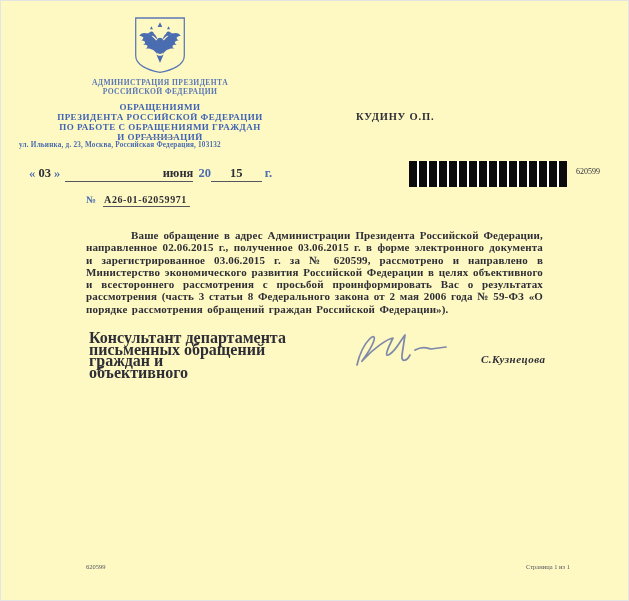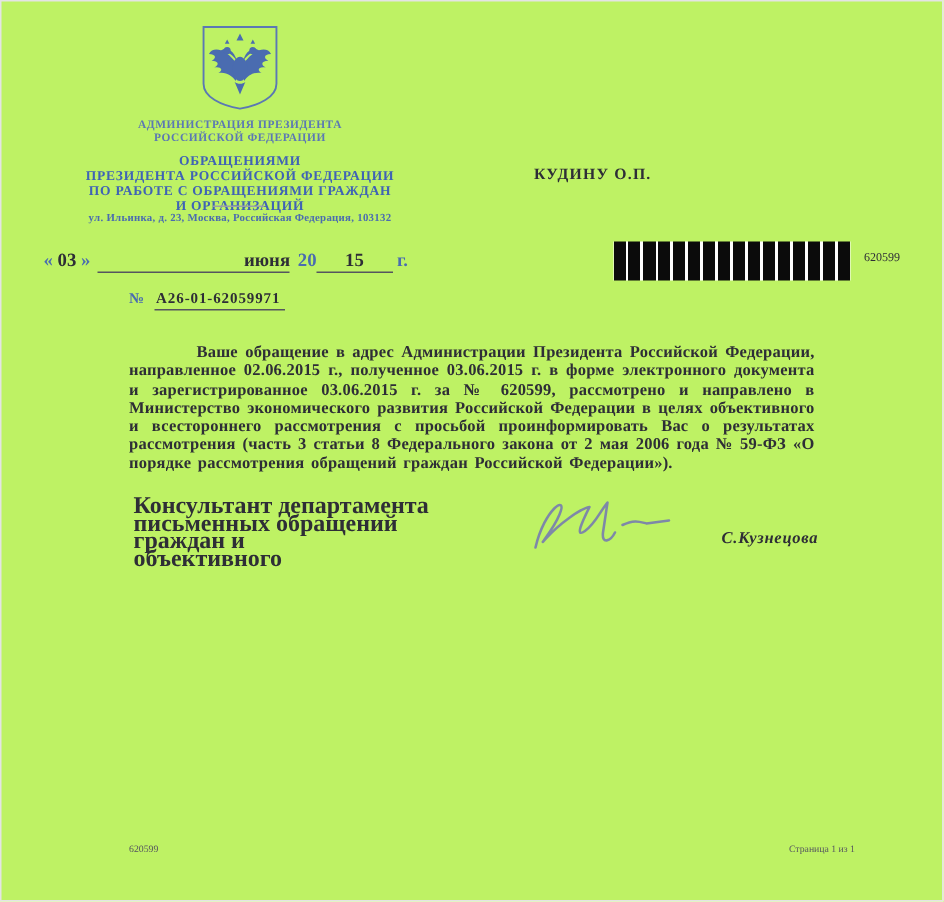--- a/index.html
+++ b/index.html
@@ -1,29 +1,29 @@
 <!DOCTYPE html>
 <html><head>
 <meta charset="utf-8">
 <style>
   html,body{margin:0;padding:0;background:#fff;}
   .page{
-    position:relative;width:627px;height:599px;background:#bef264;
+    position:relative;width:627px;height:599px;background:#fef9c3;
     border:1px solid #e4e4e4;overflow:hidden;
     font-family:"Liberation Serif", serif;color:#2e2e36;
   }
   
   .letterhead{position:absolute;left:28px;top:14px;width:262px;text-align:center;}
   .emblem{width:54px;height:60px;margin:0 auto;display:block;}
   .org-parent{margin-top:4px;font-size:7.6px;line-height:8.8px;font-weight:600;
               color:#5b78b4;letter-spacing:0.4px;}
   .org-dept{margin-top:5px;font-size:9px;line-height:10px;font-weight:700;
             color:#3f63b5;letter-spacing:0.5px;}
   .divider{position:absolute;left:141px;top:136px;width:34px;height:1px;background:#9aa0a8;}
-  .address{position:absolute;left:18px;top:140px;width:282px;text-align:center;
+  .address{position:absolute;left:18px;top:140px;width:282px;
            font-size:7.2px;color:#4a6cb0;font-weight:600;letter-spacing:0.2px;}
   
   .recipient{position:absolute;left:355px;top:110px;font-size:10.5px;font-weight:600;
              letter-spacing:0.8px;color:#2e2e36;}
   .barcode{position:absolute;left:408px;top:160px;width:158px;height:26px;
            background:repeating-linear-gradient(90deg,#0b0b0b 0 8px,#ffffff 8px 10px);}
   .barcode-number{position:absolute;left:575px;top:166px;font-size:8px;color:#2e2e36;}
   
   .date-line{position:absolute;left:28px;top:165px;font-size:12.5px;font-weight:700;
              color:#2e2e36;white-space:nowrap;}

